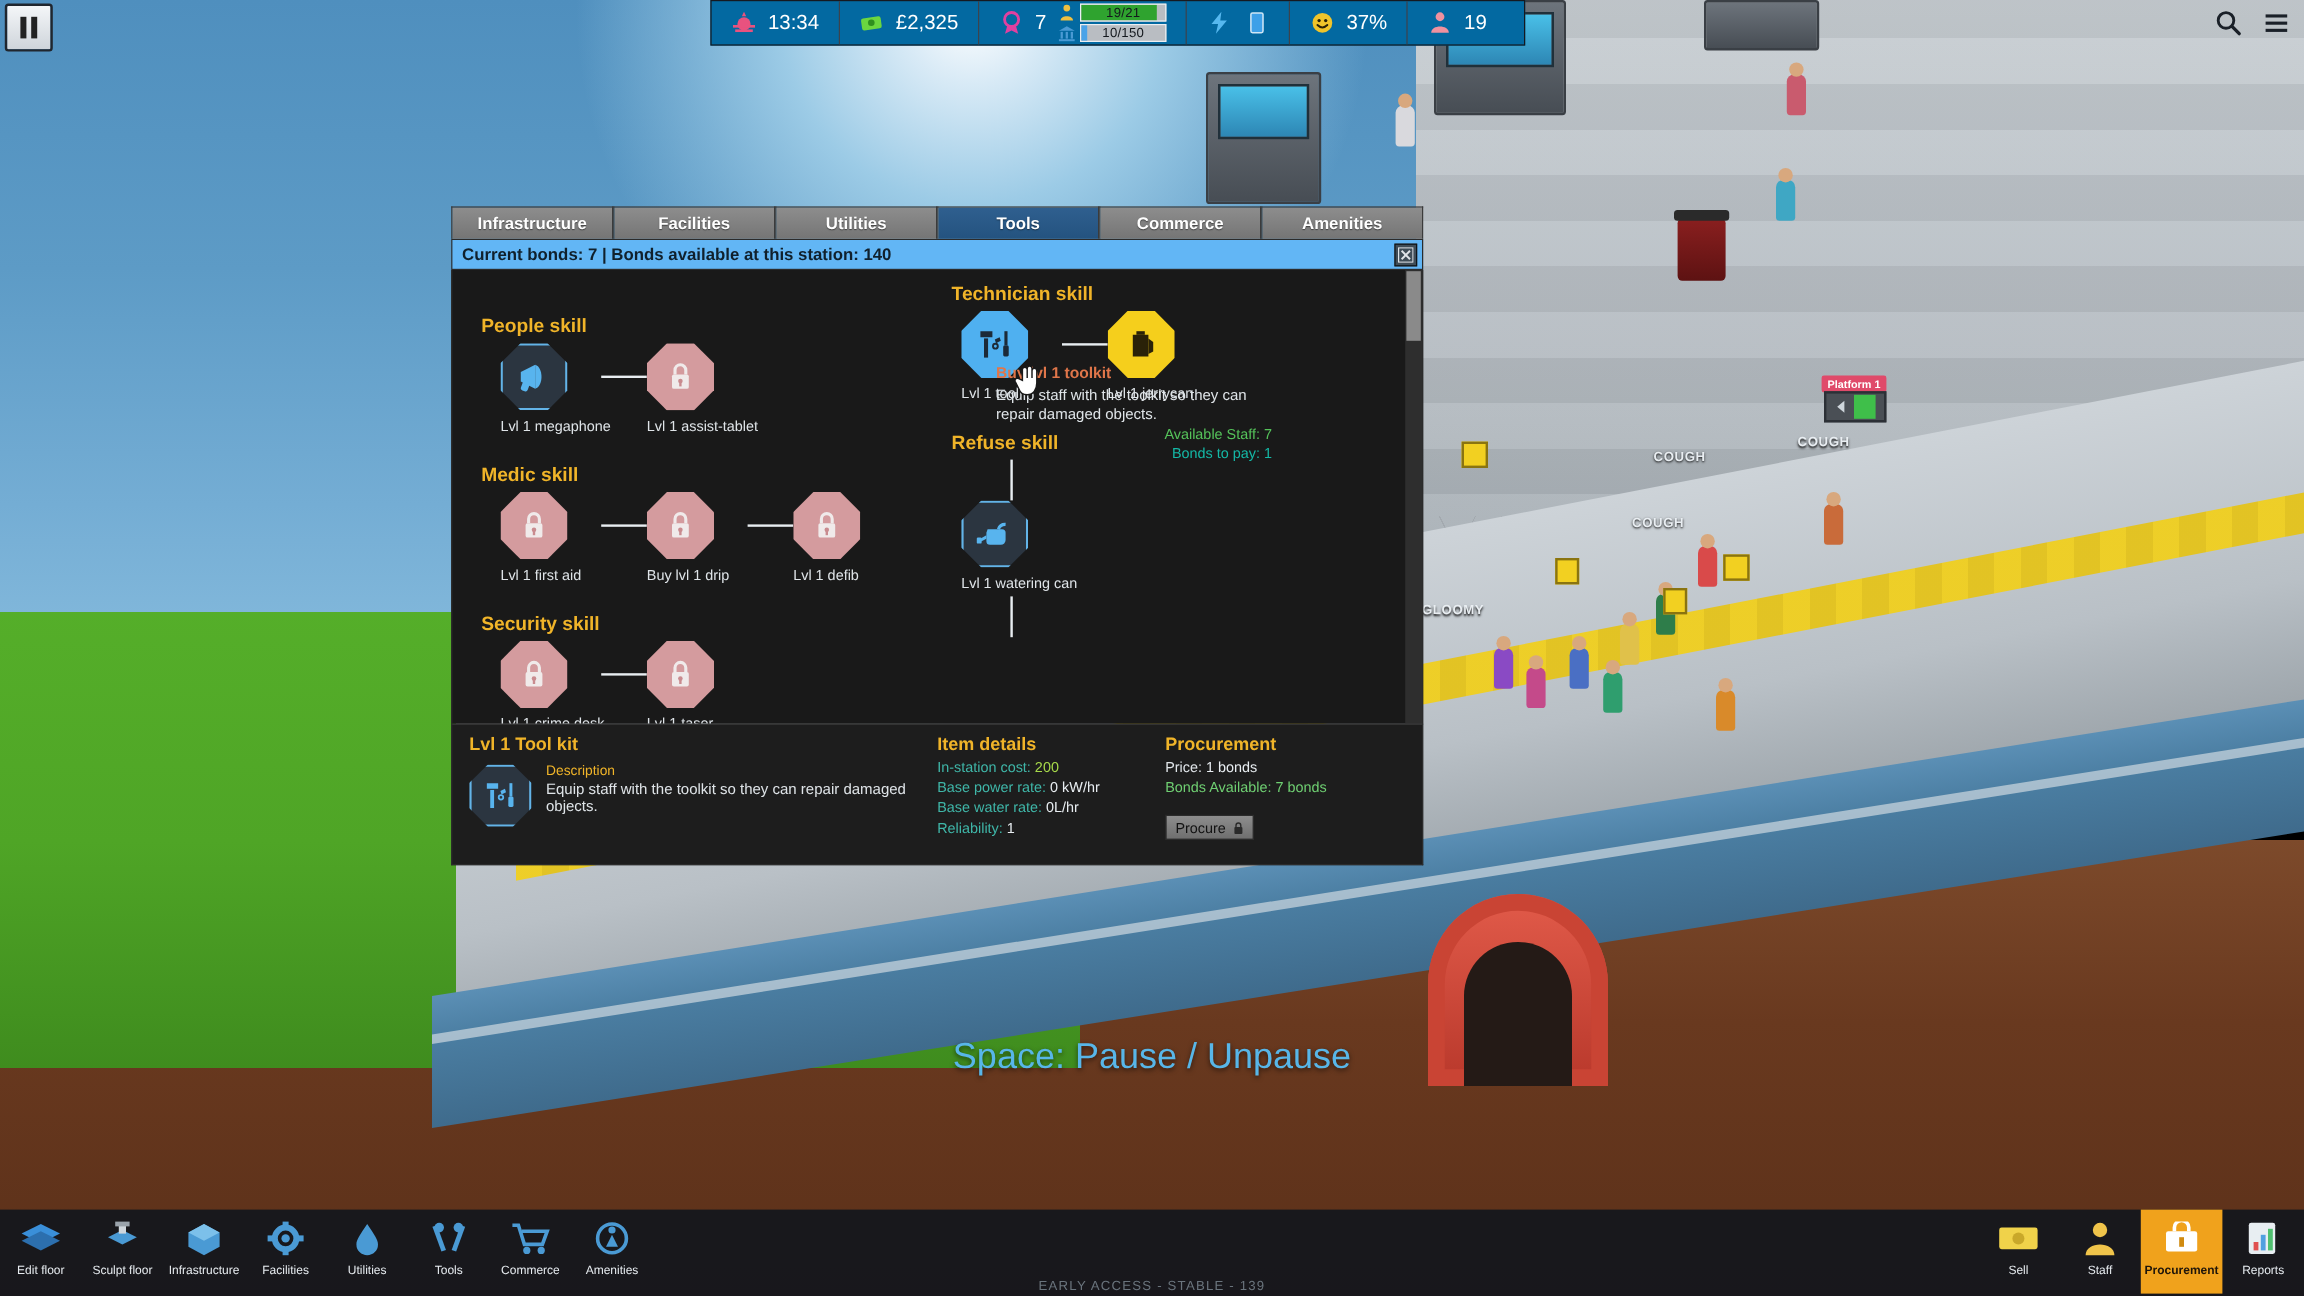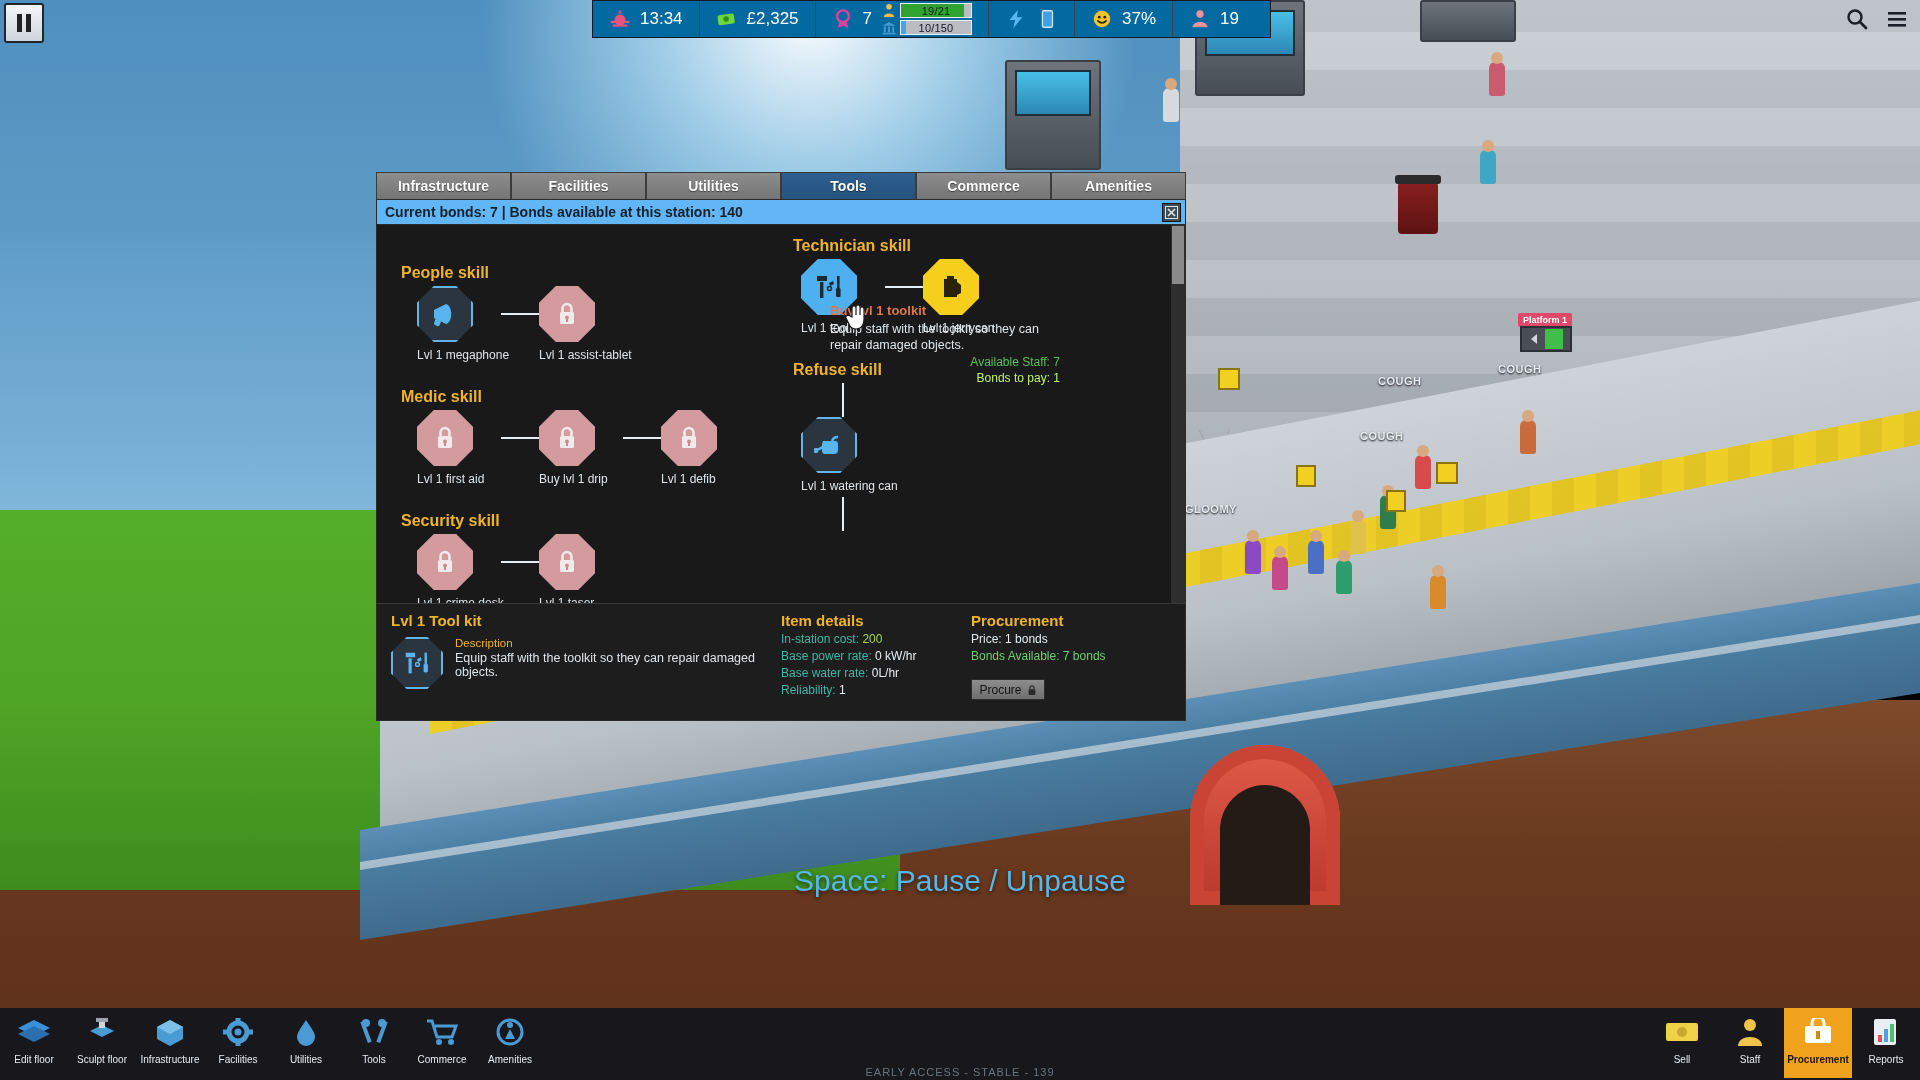--- a/index.html
+++ b/index.html
@@ -229,21 +229,21 @@
   .hlink { width:38px; height:2px; background:#e8edf1; margin-top:27px; }
   .vlink { width:2px; height:34px; background:#e8edf1; margin:0 auto; }
 
   .tooltip {
     position:absolute; left:453px; top:78px; width:230px; z-index:5;
   }
   .tt-title { color:#e0764a; font:700 13px "Liberation Sans", sans-serif; }
   .tt-desc  { color:#dfe4e8; font:400 12.5px "Liberation Sans", sans-serif; line-height:1.25; margin-top:4px; }
   .tt-row   { text-align:right; font:400 12px "Liberation Sans", sans-serif; margin-top:2px; }
   .tt-av    { color:#55c25a; }
-  .tt-pay   { color:#bef264; }
+  .tt-pay   { color:#14b8a6; }
 
   .modal-foot {
     height:118px; background:#1d1d1d; border:1px solid #2b2b2b; border-top:1px solid #3a3a3a;
     display:flex; padding:8px 14px;
   }
   .foot-col { position:relative; }
   .foot-col.a { width:390px; }
   .foot-col.b { width:190px; }
   .foot-col.c { width:200px; }
   .foot-title { color:#f0b429; font:700 15px "Liberation Sans", sans-serif; }

